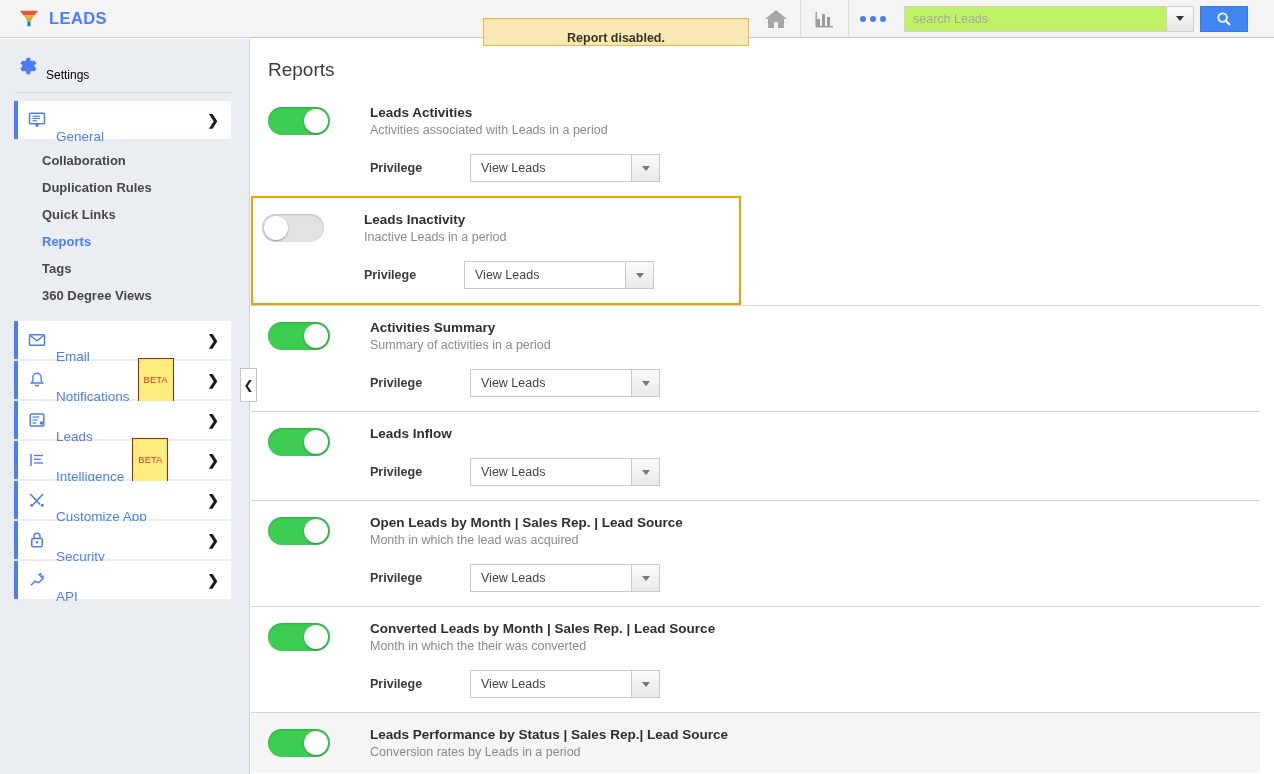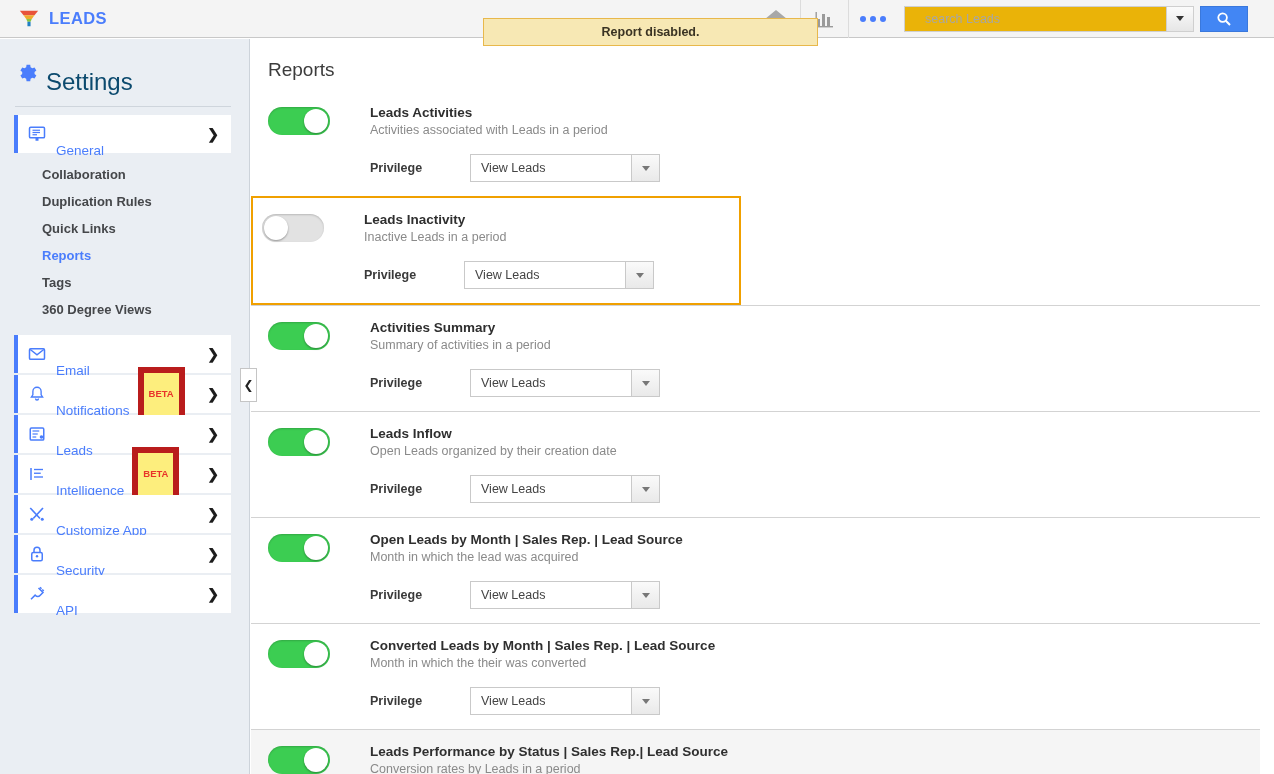--- a/index.html
+++ b/index.html
@@ -34,73 +34,73 @@
     width:48px; height:38px; display:flex; align-items:center; justify-content:center;
     cursor:pointer;
   }
   .icon-btn.bordered { border-left:1px solid #dcdcdc; }
   .dots { display:flex; gap:4px; }
   .dots i { width:6px; height:6px; border-radius:50%; background:#4a7dfc; display:block; }
 
   .search-wrap { display:flex; align-items:center; margin-left:8px; margin-right:26px; }
   .search-input {
     width:262px; height:26px; border:1px solid #cfcfcf; border-right:none;
-    background:#eab308; font-size:12.5px; color:#555; padding:0 20px; outline:none;
+    background:#bef264; font-size:12.5px; color:#555; padding:0 8px; outline:none;
     font-family:"Liberation Sans", sans-serif;
   }
   .search-input::placeholder { color:#a6a6a6; }
   .search-caret {
     width:28px; height:26px; border:1px solid #cfcfcf;
     background:linear-gradient(#fbfbfb,#e6e6e6);
     display:flex; align-items:center; justify-content:center; cursor:pointer;
   }
   .search-go {
     width:48px; height:26px; margin-left:6px; background:#4286f4;
     display:flex; align-items:center; justify-content:center; cursor:pointer;
     border:1px solid #3a78dc;
   }
 
   
   .toast {
-    position:absolute; left:483px; top:18px; width:335px; height:28px;
+    position:absolute; left:483px; top:18px; width:266px; height:28px;
     background:#f7e8b4; border:1px solid #e8b84b;
-    display:flex; align-items:center; justify-content:center;
+    display:flex; align-items:flex-end; justify-content:center;
     font-size:12.5px; font-weight:bold; color:#3a3323;
     z-index:20;
   }
 
   
   .sidebar {
     position:absolute; top:39px; left:0; width:250px; height:735px;
     background:#eaeef3; border-right:1px solid #cdd3da;
     z-index:3;
   }
   .settings-head {
     display:flex; align-items:center; gap:9px;
     padding:14px 0 10px 15px;
   }
-  .settings-title { font-size:24px; color:#0c4a6e;margin-top:15px; }
+  .settings-title { font-size:12px; color:#000000;margin-top:15px; }
   .sep { height:1px; background:#cfd5dc; margin:0 18px 8px 15px; }
 
   .nav-group { margin-bottom:2px; }
   .nav-row {
     position:relative; display:flex; align-items:center;
     height:38px; margin:0 18px 0 15px;
     background:#ffffff; cursor:pointer;
     padding-left:13px;
   }
   .nav-row::before {
     content:""; position:absolute; left:-1px; top:0; bottom:0; width:4px; background:#4a7dfc;
   }
   .nav-ico { width:22px; display:flex; align-items:center; justify-content:flex-start; }
   .nav-label { color:#4a7dfc; font-size:13.5px; margin-left:6px;margin-top:33px; }
   .nav-chev { margin-left:auto; margin-right:12px; color:#1c1c1c; font-size:14px; font-weight:bold; }
   .beta {
-    margin-left:8px; background:#fdee7d; border:6px solid #b91c1c; color:#e8332a;
-    font-size:9.5px; font-weight:bold; padding:15px 5px; line-height:12px;
+    margin-left:8px; background:#fdee7d; border:1px solid #b91c1c; color:#e8332a;
+    font-size:9.5px; font-weight:normal; padding:15px 5px; line-height:12px;
   }
 
   .sub-list { padding:8px 0 10px 0; }
   .sub-item {
     font-size:13px; font-weight:bold; color:#45474a;
     padding:6px 0 6px 42px; cursor:pointer;
   }
   .sub-item.active { color:#4a7dfc; }
 
   
@@ -417,21 +417,20 @@
             </div>
           </div>
         </div>
       </div>
       <div class="report-row">
         <div class="toggle on">
           <span class="knob"></span>
         </div>
         <div class="row-body">
           <div class="report-title">Leads Inflow</div>
-          <div class="report-desc">Open Leads organized by their creation date</div>
           <div class="priv-line">
             <span class="priv-label">Privilege</span>
             <div class="select">
               <span class="val">View Leads</span>
               <span class="arrow">
                 <span class="tri"></span>
               </span>
             </div>
           </div>
         </div>

